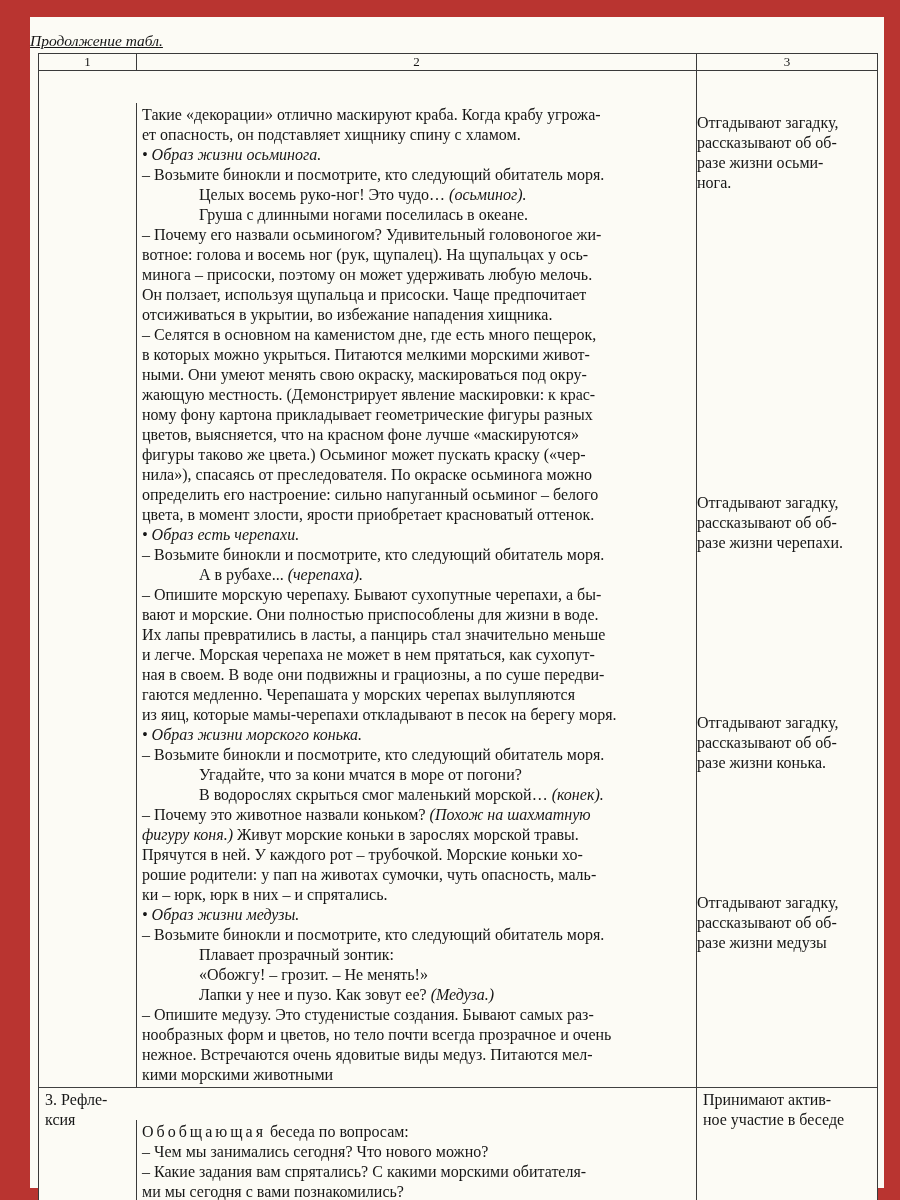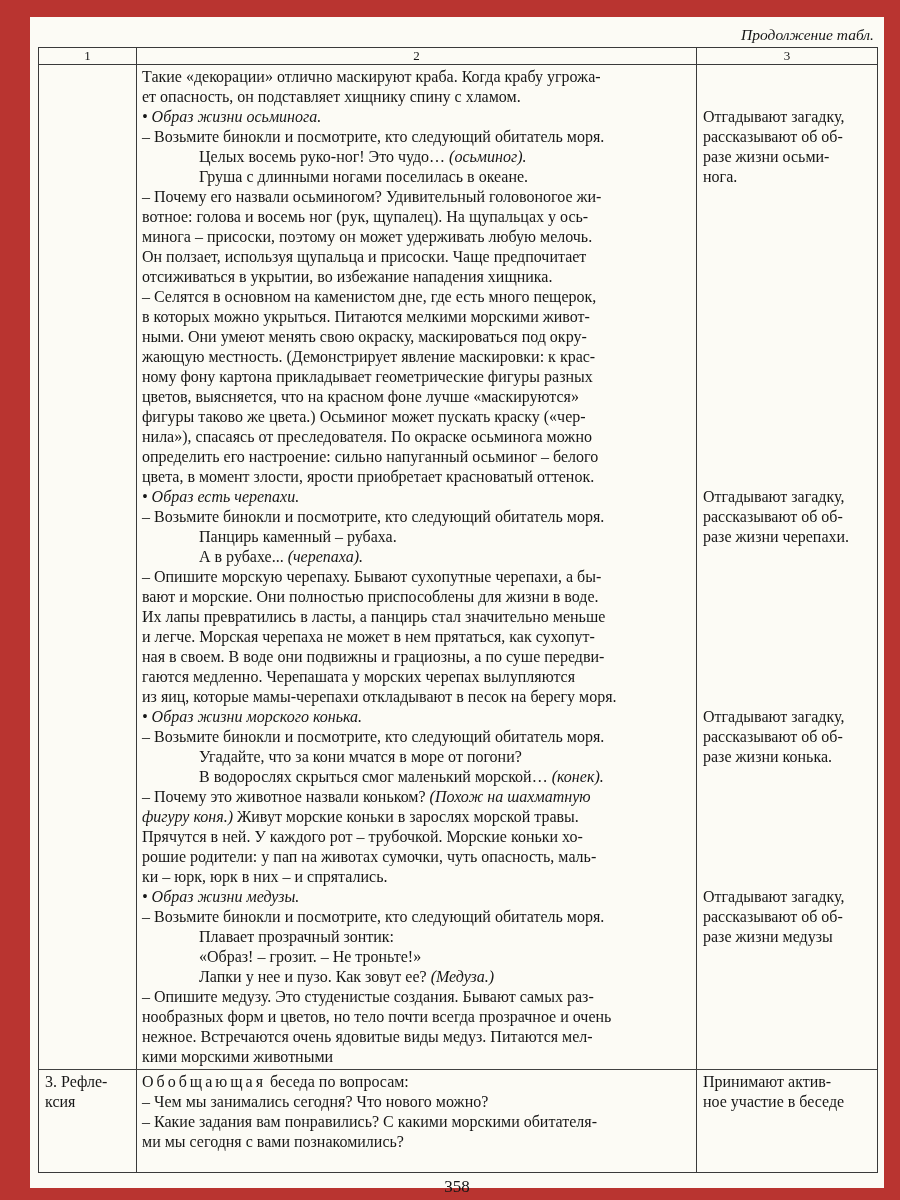--- a/index.html
+++ b/index.html
@@ -9,36 +9,36 @@
     font-family:"Liberation Serif","DejaVu Serif",serif;
     color:#161616;
     overflow:hidden;
   }
   .scan { position:relative; width:900px; height:1200px; }
   .page {
     position:absolute; left:30px; top:17px; right:16px; bottom:12px;
     background:#fcfbf5;
   }
   .cont-note {
-    text-align:right; font-style:italic; font-size:15.5px;
-    padding:9px 10px 3px 0; height:18px;
+    text-align:left; font-style:italic; font-size:15.5px;
+    padding:15px 10px 3px 0; height:18px;text-decoration:underline;
   }
   .tbl { margin:0 6px 0 8px; border:1px solid #3a3a3a; background:#fcfbf5; }
   .thead, .trow { display:grid; grid-template-columns:97px 1fr 181px; }
   .thead { border-bottom:1px solid #3a3a3a; }
   .th { text-align:center; font-size:13px; line-height:16px; height:16px; }
   .th + .th, .td + .td { border-left:1px solid #3a3a3a; }
   .trow.final { border-top:1px solid #404040; min-height:102px; }
   .td { min-height:10px; }
-  .td.c2 { padding:2px 6px 2px 5px; }
+  .td.c2 { padding:2px 6px 2px 5px;margin-top:32px; }
   .para { margin:0; font-size:16px; line-height:20px; white-space:pre-line; text-align:left; }
   .para.heading { font-weight:normal; font-style:italic; }
   .para.indent { padding-left:57px; }
   .td.c3 { position:relative; font-size:16px; line-height:20px; }
-  .note { position:absolute; left:6px; right:2px; white-space:pre-line; }
+  .note { position:absolute; left:0; right:2px; white-space:pre-line; }
   .note.static { position:static; padding:2px 2px 0 6px; }
   .td.c1 { font-size:16px; line-height:20px; }
   .stage { padding:2px 4px 0 6px; white-space:pre-line; }
   .pageno { text-align:center; font-size:17px; margin-top:4px; }
   .spaced { letter-spacing:3px; }
 </style>
 </head>
 <body>
 
 <div class="scan">
@@ -73,42 +73,41 @@
 ными. Они умеют менять свою окраску, маскироваться под окру-
 жающую местность. (Демонстрирует явление маскировки: к крас-
 ному фону картона прикладывает геометрические фигуры разных
 цветов, выясняется, что на красном фоне лучше «маскируются»
 фигуры таково же цвета.) Осьминог может пускать краску («чер-
 нила»), спасаясь от преследователя. По окраске осьминога можно
 определить его настроение: сильно напуганный осьминог – белого
 цвета, в момент злости, ярости приобретает красноватый оттенок.</span></p>
             <p class="para heading"><span>• Образ есть черепахи.</span></p>
             <p class="para normal"><span>– Возьмите бинокли и посмотрите, кто следующий обитатель моря.</span></p>
-            <p class="para indent"><span>Панцирь каменный – рубаха.</span></p>
             <p class="para indent"><span>А в рубахе... </span><i>(черепаха).</i></p>
             <p class="para normal"><span>– Опишите морскую черепаху. Бывают сухопутные черепахи, а бы-
 вают и морские. Они полностью приспособлены для жизни в воде.
 Их лапы превратились в ласты, а панцирь стал значительно меньше
 и легче. Морская черепаха не может в нем прятаться, как сухопут-
 ная в своем. В воде они подвижны и грациозны, а по суше передви-
 гаются медленно. Черепашата у морских черепах вылупляются
 из яиц, которые мамы-черепахи откладывают в песок на берегу моря.</span></p>
             <p class="para heading"><span>• Образ жизни морского конька.</span></p>
             <p class="para normal"><span>– Возьмите бинокли и посмотрите, кто следующий обитатель моря.</span></p>
             <p class="para indent"><span>Угадайте, что за кони мчатся в море от погони?</span></p>
             <p class="para indent"><span>В водорослях скрыться смог маленький морской… </span><i>(конек).</i></p>
             <p class="para normal"><span>– Почему это животное назвали коньком? </span><i>(Похож на шахматную
 фигуру коня.)</i><span> Живут морские коньки в зарослях морской травы.
 Прячутся в ней. У каждого рот – трубочкой. Морские коньки хо-
 рошие родители: у пап на животах сумочки, чуть опасность, маль-
 ки – юрк, юрк в них – и спрятались.</span></p>
             <p class="para heading"><span>• Образ жизни медузы.</span></p>
             <p class="para normal"><span>– Возьмите бинокли и посмотрите, кто следующий обитатель моря.</span></p>
             <p class="para indent"><span>Плавает прозрачный зонтик:</span></p>
-            <p class="para indent"><span>«Образ! – грозит. – Не троньте!»</span></p>
+            <p class="para indent"><span>«Обожгу! – грозит. – Не менять!»</span></p>
             <p class="para indent"><span>Лапки у нее и пузо. Как зовут ее? </span><i>(Медуза.)</i></p>
             <p class="para normal"><span>– Опишите медузу. Это студенистые создания. Бывают самых раз-
 нообразных форм и цветов, но тело почти всегда прозрачное и очень
 нежное. Встречаются очень ядовитые виды медуз. Питаются мел-
 кими морскими животными</span></p>
           </div>
         <div class="td c3" id="main-col3">
             <div class="note" style="top: 42px;">Отгадывают загадку,
 рассказывают об об-
 разе жизни осьми-
@@ -126,21 +125,21 @@
       </div>
 
       <div class="trow final">
         <div class="td c1">
           <div class="stage">3. Рефле-
 ксия</div>
         </div>
         <div class="td c2" id="final-col2">
             <p class="para normal"><span class="spaced">Обобщающая</span><span> беседа по вопросам:</span></p>
             <p class="para normal"><span>– Чем мы занимались сегодня? Что нового можно?</span></p>
-            <p class="para normal"><span>– Какие задания вам понравились? С какими морскими обитателя-
+            <p class="para normal"><span>– Какие задания вам спрятались? С какими морскими обитателя-
 ми мы сегодня с вами познакомились?</span></p>
           </div>
         <div class="td c3">
           <div class="note static">Принимают актив-
 ное участие в беседе</div>
         </div>
       </div>
 
     </div>
 

